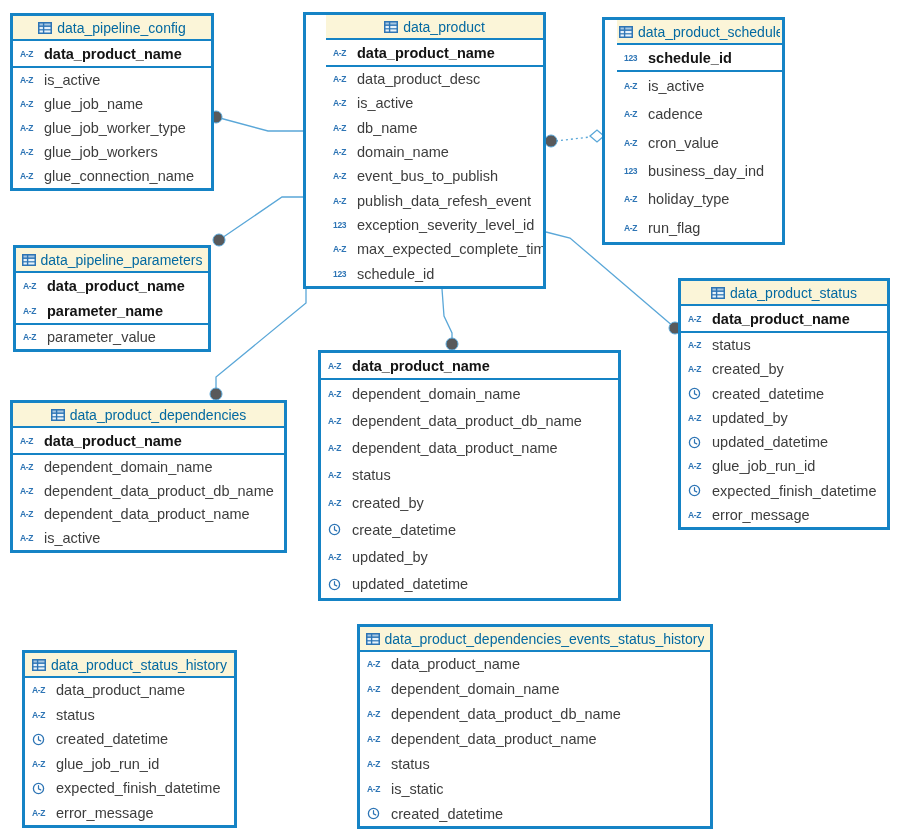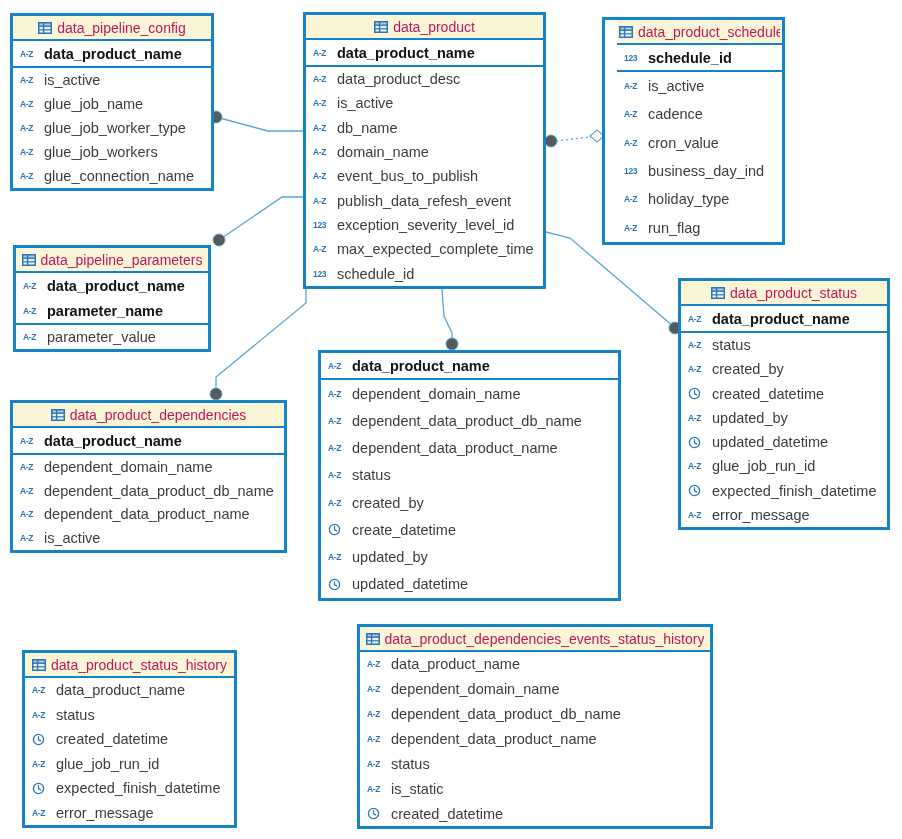--- a/index.html
+++ b/index.html
@@ -8,21 +8,21 @@
     font-family:"Liberation Sans",sans-serif;overflow:hidden;
   }
   #wires{position:absolute;left:0;top:0;width:902px;height:839px;}
   .table{
     position:absolute;background:#ffffff;border:3px solid #1583c5;
     box-sizing:border-box;display:flex;flex-direction:column;
   }
   .thead{
     flex:0 0 23px;background:#fbf5d8;border-bottom:2px solid #1583c5;
     display:flex;align-items:center;justify-content:center;gap:5px;
-    font-size:14px;color:#be185d;white-space:nowrap;overflow:hidden;padding:0 2px;
+    font-size:14px;color:#0369a1;white-space:nowrap;overflow:hidden;padding:0 2px;
   }
   .sec{display:flex;flex-direction:column;min-height:0;}
   .sec.keys{border-bottom:2px solid #1583c5;}
   .sec.keys .row{flex:0 0 25px;font-weight:bold;color:#141414;}
   .sec.flds{flex:1;}
   .sec.flds .row{flex:1;}
   .row{
     display:flex;align-items:center;gap:6px;padding:0 6px 0 7px;
     font-size:14.5px;color:#3d3d3d;white-space:nowrap;overflow:hidden;min-height:0;
   }
@@ -100,21 +100,21 @@
         <div class="row">
           <span class="fi">A-Z</span>
           <span>glue_job_workers</span>
         </div>
         <div class="row">
           <span class="fi">A-Z</span>
           <span>glue_connection_name</span>
         </div>
       </div>
     </div>
-    <div class="table" style="left: 303px; top: 12px; width: 243px; height: 277px;">
+    <div class="table" style="left: 303px; top: 12px; width: 243px; height: 277px; padding-left: 20px;">
       <div class="thead">
         <span style="display: inline-flex; flex: 0 0 14px;">
           <svg width="14" height="12" viewBox="0 0 14 12">
             <rect x="0.75" y="0.75" width="12.5" height="10.5" fill="#e8f3fb" stroke="#2e75b5" stroke-width="1.5"></rect>
             <rect x="0.75" y="0.75" width="12.5" height="3.4" fill="#2e75b5" opacity="0.35"></rect>
             <line x1="0.75" y1="4.2" x2="13.25" y2="4.2" stroke="#2e75b5" stroke-width="1.4"></line>
             <line x1="5.6" y1="0.75" x2="5.6" y2="11.25" stroke="#2e75b5" stroke-width="1.4"></line>
             <line x1="0.75" y1="7.8" x2="13.25" y2="7.8" stroke="#2e75b5" stroke-width="1.2"></line>
           </svg>
         </span>

